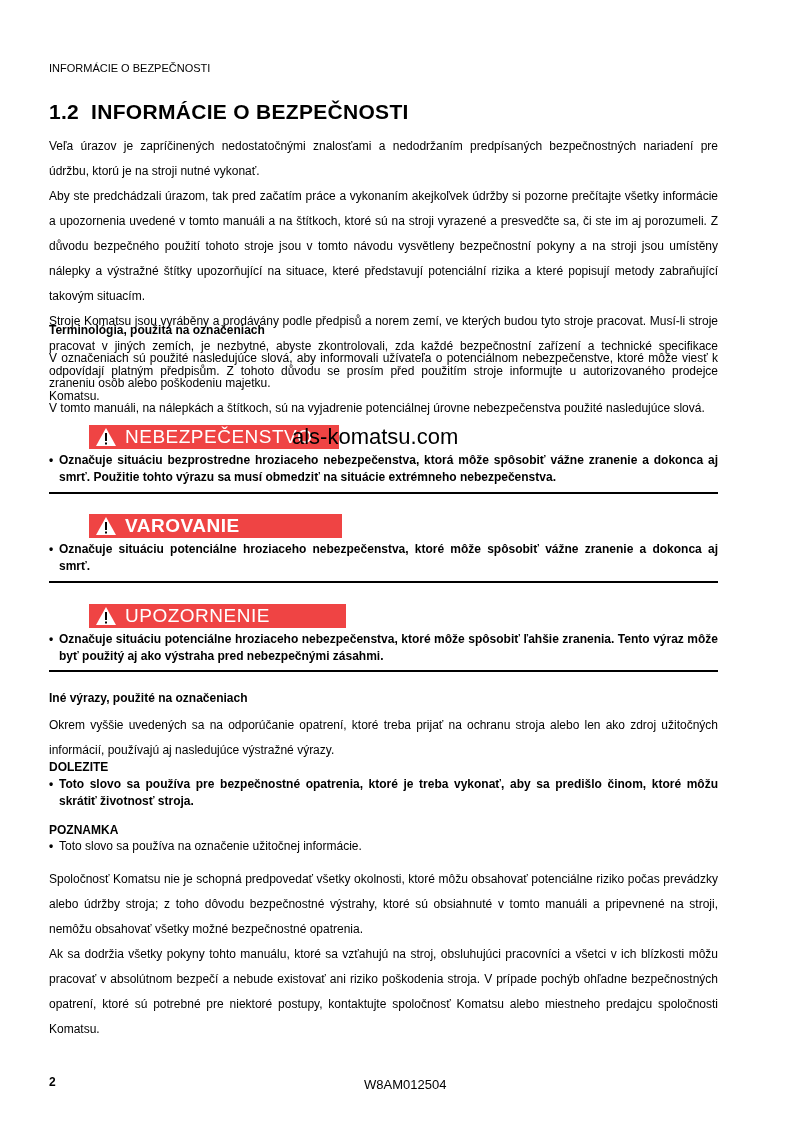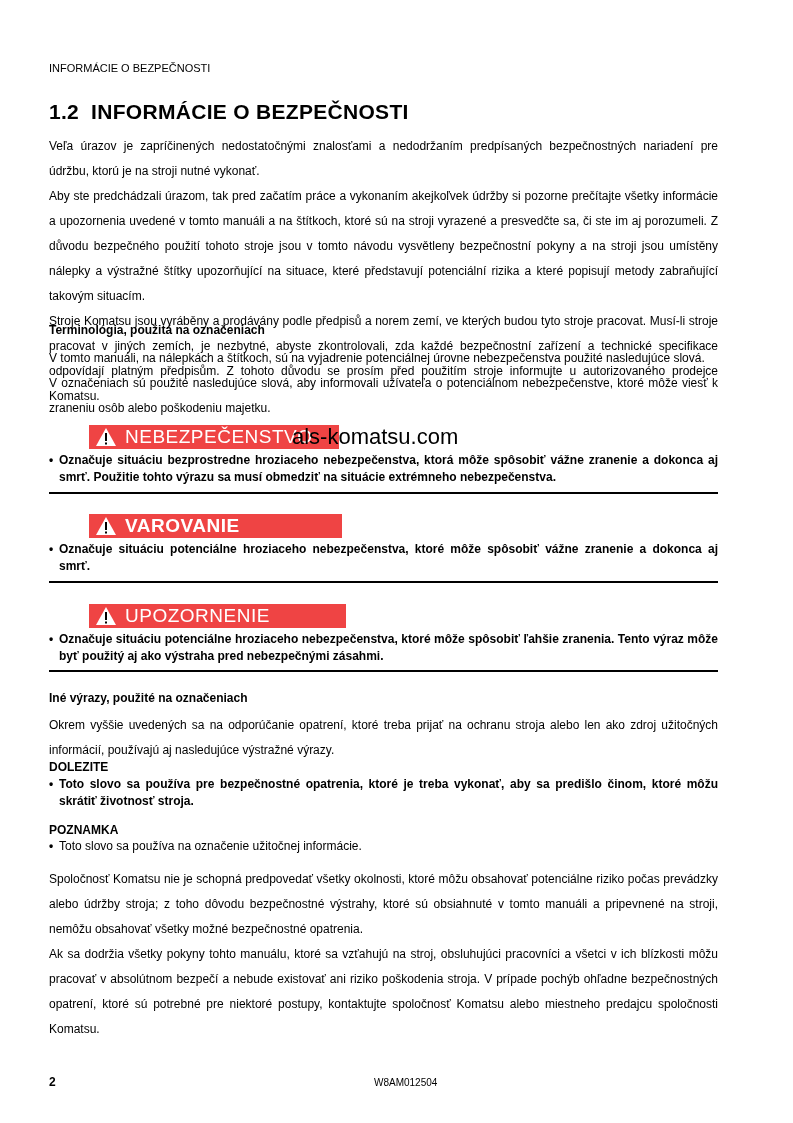--- a/index.html
+++ b/index.html
@@ -19,42 +19,42 @@
     }
     .banner .warn-icon { width: 22px; height: 20px; margin: 0 8px 0 6px; }
     .bullet-block { position: absolute; left: 49px; width: 669px; font-size: 12px; line-height: 17px; font-weight: bold; text-align: justify; }
     .bullet-block.normal { font-weight: normal; }
     .bullet { display: flex; }
     .bullet .dot { width: 10px; flex: 0 0 10px; font-size: 12px; }
     .bullet .txt { flex: 1; text-align: justify; }
     .rule { position: absolute; left: 49px; width: 669px; height: 2px; background: #000; }
     .watermark { position: absolute; left: 292px; top: 424px; font-size: 22px; color: #000; }
     .footer-page { position: absolute; left: 49px; top: 1075px; font-size: 12px; font-weight: bold; }
-    .footer-code { position: absolute; left: 374px; top: 1077px; font-size: 10px; }
+    .footer-code { position: absolute; left: 364px; top: 1077px; font-size: 13px; }
   </style>
 </head>
 <body>
 
 <div class="running-head">INFORMÁCIE O BEZPEČNOSTI</div>
 
 <h1 class="title">
   <span class="num">1.2</span><span>INFORMÁCIE O BEZPEČNOSTI</span>
 </h1>
 
 <div class="para" style="top:134px;">
   <p>Veľa úrazov je zapríčinených nedostatočnými znalosťami a nedodržaním predpísaných bezpečnostných nariadení pre údržbu, ktorú je na stroji nutné vykonať.</p>
   <p>Aby ste predchádzali úrazom, tak pred začatím práce a vykonaním akejkoľvek údržby si pozorne prečítajte všetky informácie a upozornenia uvedené v tomto manuáli a na štítkoch, ktoré sú na stroji vyrazené a presvedčte sa, či ste im aj porozumeli. Z důvodu bezpečného použití tohoto stroje jsou v tomto návodu vysvětleny bezpečnostní pokyny a na stroji jsou umístěny nálepky a výstražné štítky upozorňující na situace, které představují potenciální rizika a které popisují metody zabraňující takovým situacím.</p>
   <p>Stroje Komatsu jsou vyráběny a prodávány podle předpisů a norem zemí, ve kterých budou tyto stroje pracovat. Musí-li stroje pracovat v jiných zemích, je nezbytné, abyste zkontrolovali, zda každé bezpečnostní zařízení a technické specifikace odpovídají platným předpisům. Z tohoto důvodu se prosím před použitím stroje informujte u autorizovaného prodejce Komatsu.</p>
 </div>
 
 <div class="subhead" style="top:323px;">Terminológia, použitá na označeniach</div>
 
 <div class="para" style="top:346px;">
+  <p>V označeniach sú použité nasledujúce slová, aby informovali užívateľa o potenciálnom nebezpečenstve, ktoré môže viesť k zraneniu osôb alebo poškodeniu majetku.</p>
   <p>V tomto manuáli, na nálepkách a štítkoch, sú na vyjadrenie potenciálnej úrovne nebezpečenstva použité nasledujúce slová.</p>
-  <p>V označeniach sú použité nasledujúce slová, aby informovali užívateľa o potenciálnom nebezpečenstve, ktoré môže viesť k zraneniu osôb alebo poškodeniu majetku.</p>
 </div>
 
 <div class="banner" style="top:425px; width:250px;">
   <svg class="warn-icon" viewBox="0 0 22 20">
     <polygon points="11,1 21,19 1,19" fill="#fff"></polygon>
     <rect x="10" y="6" width="2" height="8" fill="#000"></rect>
     <rect x="10" y="15.5" width="2" height="2" fill="#000"></rect>
   </svg>
   <span>NEBEZPEČENSTVO</span>
 </div>

